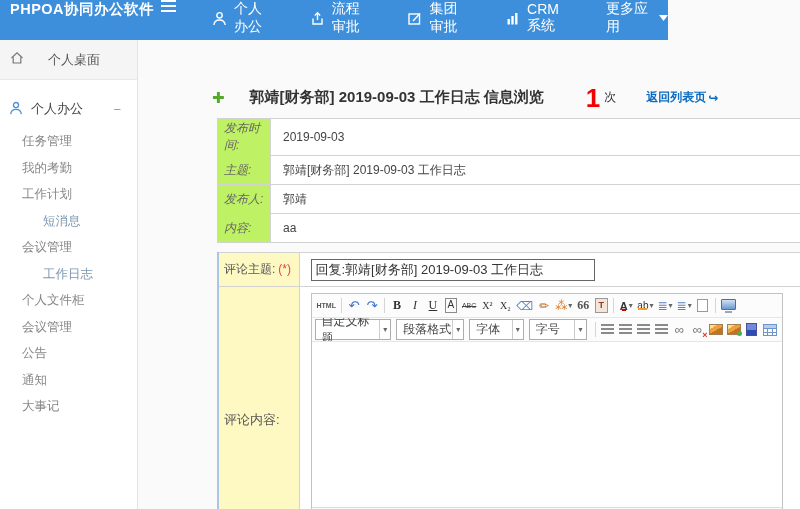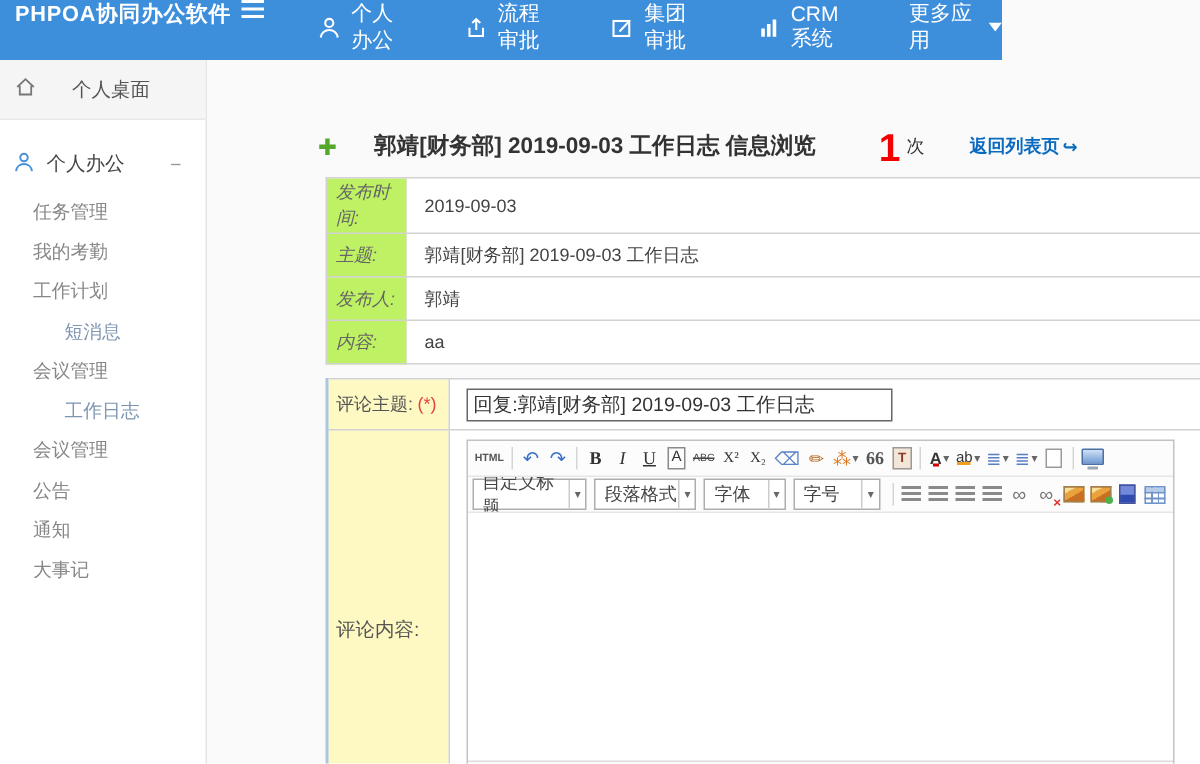--- a/index.html
+++ b/index.html
@@ -202,20 +202,23 @@
     <li class="bluish">
         <span>短消息</span>
       </li>
     <li>
         <span>会议管理</span>
       </li>
     <li class="bluish">
         <span>工作日志</span>
       </li>
     <li>
+        <span>个人文件柜</span>
+      </li>
+    <li>
         <span>会议管理</span>
       </li>
     <li>
         <span>公告</span>
       </li>
     <li>
         <span>通知</span>
       </li>
     <li>
         <span>大事记</span>

